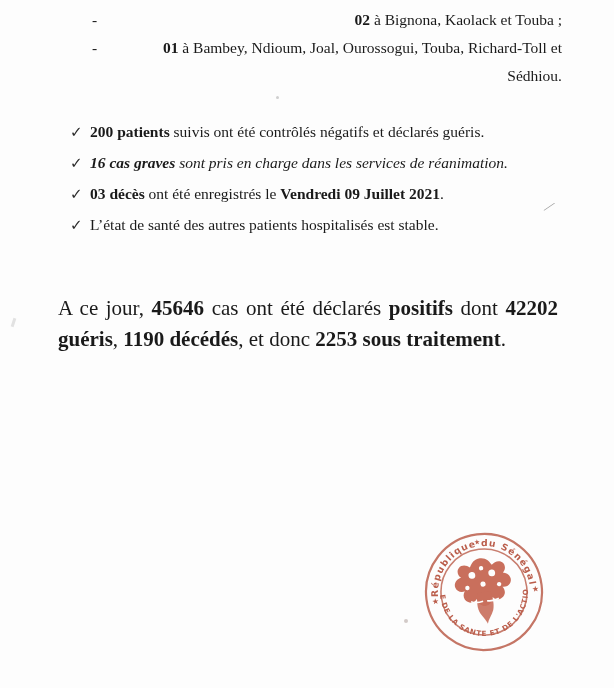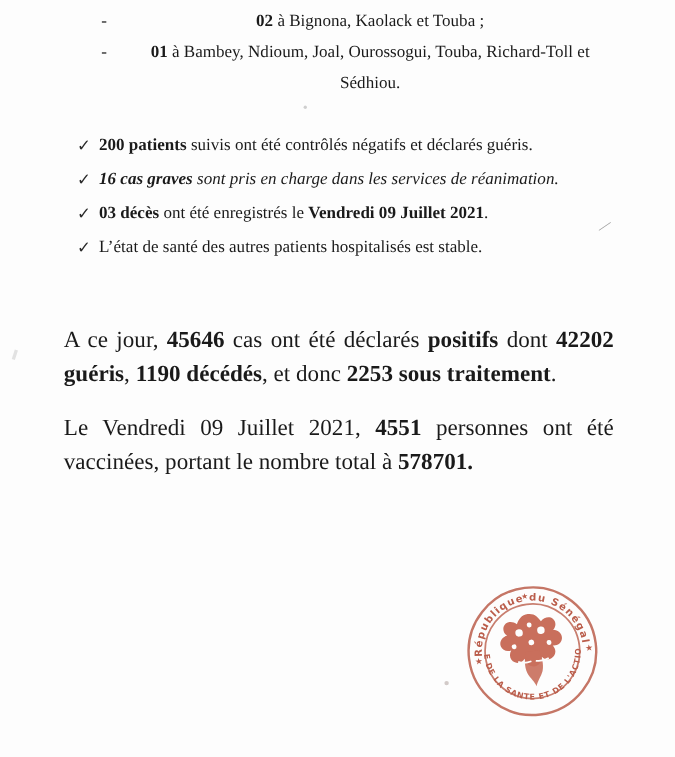--- a/index.html
+++ b/index.html
@@ -43,21 +43,21 @@
   }
   .dash-mark {
     width: 19px;
     flex: 0 0 19px;
     text-align: left;
     font-size: 15.5px;
     line-height: 28px;
   }
   .dash-text {
     flex: 1 1 auto;
-    text-align: center;
+    text-align: right;
   }
 
   
   .check-list {
     margin: 0;
     padding: 0;
     list-style: none;
     position: absolute;
     left: 70px;
     top: 117px;
@@ -172,21 +172,20 @@
 
     <li class="check-item">
       <span class="check-mark">✓</span>
       <span class="check-text">L’état de santé des autres patients hospitalisés est stable.</span>
     </li>
 
   </ul>
 
   <p class="para" id="para-cumulative"><span>A ce jour, </span><b>45646</b><span> cas ont été déclarés </span><b>positifs</b><span> dont </span><b>42202 guéris</b><span>, </span><b>1190 décédés</b><span>, et donc </span><b>2253 sous traitement</b><span>.</span></p>
 
-  <p class="para" id="para-vaccination"><span>Le Vendredi 09 Juillet 2021, </span><b>4551</b><span> personnes ont été vaccinées, portant le nombre total à </span><b>578701.</b></p>
 
 
   <div class="stray" id="stray-slash-1">⁄</div>
   <div class="stray" id="stray-dot-1"></div>
   <div class="stray" id="stray-dot-2"></div>
   <div class="stray" id="stray-dot-3"></div>
 
   <div class="stamp">
     <svg viewBox="0 0 128 128" xmlns="http://www.w3.org/2000/svg">
       <defs>

